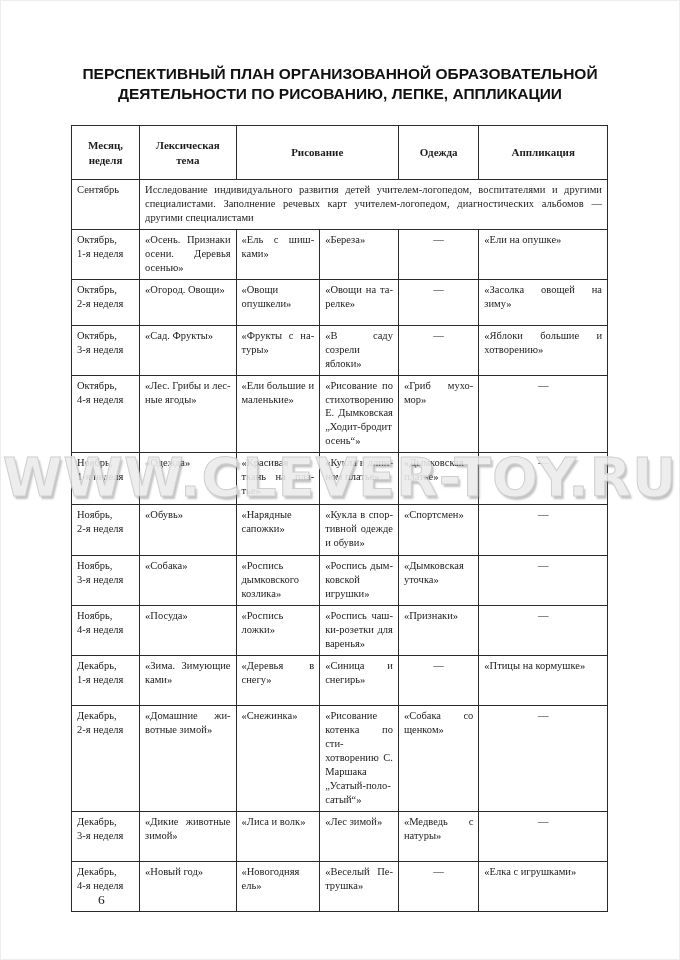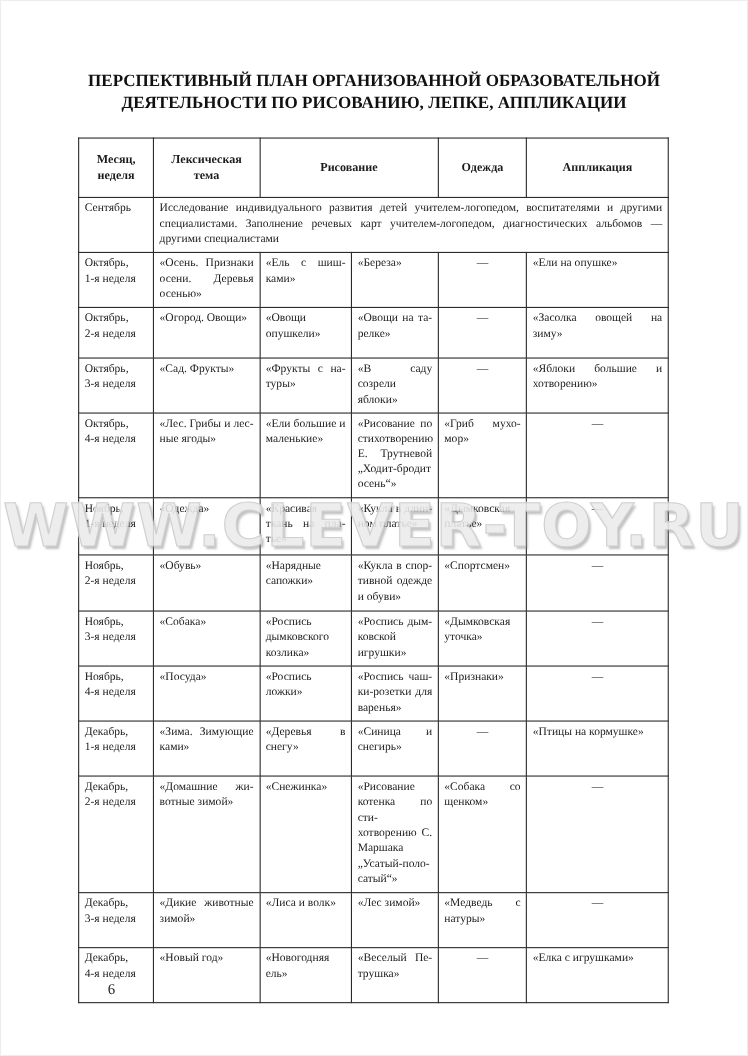--- a/index.html
+++ b/index.html
@@ -8,21 +8,21 @@
     width:680px;height:960px;
     background:#fff;
     overflow:hidden;
     box-shadow:inset 0 0 0 1px #ededed;
     font-family:"Liberation Serif", serif;
     color:#1c1c1c;
   }
   .title{
     margin:64px 30px 0;
     text-align:center;
-    font-family:Liberation Serif, serif;
+    font-family:Liberation Sans, sans-serif;
     font-weight:bold;
     font-size:15.5px;
     line-height:1.32;
     white-space:pre-line;
     color:#111;
   }
   table.plan{
     position:absolute;
     left:71px;top:125px;
     width:537px;
@@ -153,21 +153,21 @@
           <td class="cell dash">—</td>
           <td class="cell">«Яблоки большие и хотворению»</td>
         </tr>
         <tr>
           <td class="mw">
             <div>Октябрь,</div>
             <div>4-я неделя</div>
           </td>
           <td class="cell">«Лес. Грибы и лес­ные ягоды»</td>
           <td class="cell">«Ели большие и маленькие»</td>
-          <td class="cell">«Рисование по стихотворению Е. Трутневой „Ходит-бродит осень“»</td>
+          <td class="cell">«Рисование по стихотворению Е. Дымковская „Ходит-бродит осень“»</td>
           <td class="cell">«Гриб мухо­мор»</td>
           <td class="cell dash">—</td>
         </tr>
         <tr>
           <td class="mw">
             <div>Ноябрь,</div>
             <div>1-я неделя</div>
           </td>
           <td class="cell">«Одежда»</td>
           <td class="cell">«Красивая ткань на пла­тье»</td>

